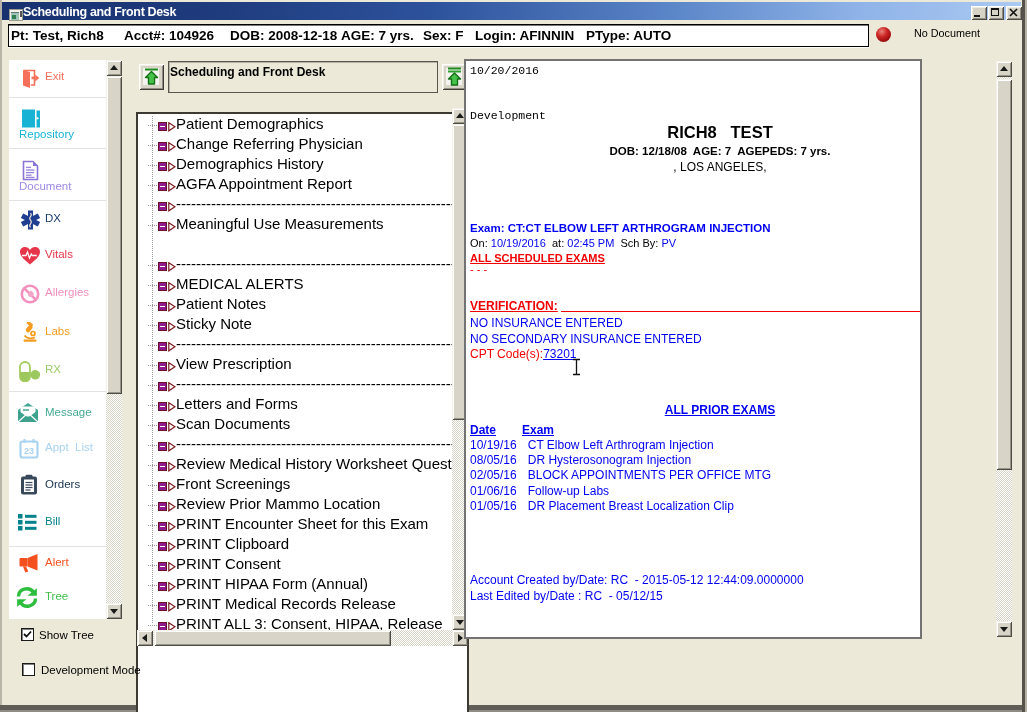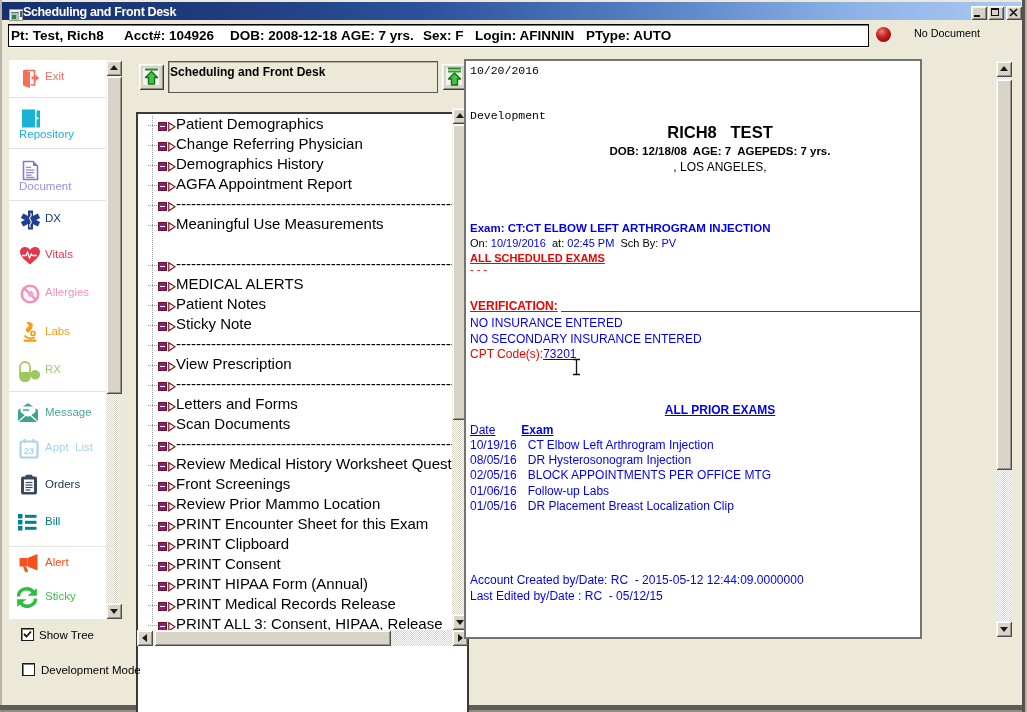--- a/index.html
+++ b/index.html
@@ -196,21 +196,21 @@
     </svg>
 <span class="slabel" style="left:36px;top:495.5px;color:#f4511e">Alert</span>
 <svg class="sicon" width="22" height="21" viewBox="0 0 22 21" style="left:7px;top:527px">
       <g fill="none" stroke="#2ebe3e" stroke-width="3.4">
         <path d="M2.5 9.5 A 8.2 7.6 0 0 1 17.5 5.2"></path>
         <path d="M19.5 11.5 A 8.2 7.6 0 0 1 4.5 15.8"></path>
       </g>
       <path d="M11.5 8.8 L20.9 8.8 L20.9 1.2 Z" fill="#2ebe3e"></path>
       <path d="M10.5 12.2 L1.1 12.2 L1.1 19.8 Z" fill="#2ebe3e"></path>
     </svg>
-<span class="slabel" style="left:36px;top:530.0px;color:#3dbe4a">Sticky</span>
+<span class="slabel" style="left:36px;top:530.0px;color:#3dbe4a">Tree</span>
 <div class="sep" style="top:37px"></div>
 <div class="sep" style="top:88px"></div>
 <div class="sep" style="top:140px"></div>
 <div class="sep" style="top:331px"></div>
 <div class="sep" style="top:486px"></div>
 </div>
 <div class="abs" id="sidescroll" style="left:106px;top:60px;width:16px;height:559px">
     <div class="strack" style="left:0;top:0;width:16px;height:559px"></div>
     <div class="sbtn" style="left:0;top:0;width:16px;height:16px">
       <div class="aru"></div>
@@ -346,21 +346,21 @@
     <div class="rl" style="top:201.0px;left:4px;font-size:11px;line-height:14px"><span class="red">- - -</span></div>
     <div class="rl" style="top:237.5px;left:4px;font-size:12px;line-height:14px"><span class="red" style="font-weight:bold;text-decoration:underline">VERIFICATION:</span></div>
     <div style="position:absolute;left:95px;top:250px;width:410px;height:0;border-top:1px solid #f00000"></div>
     <div class="rl" style="top:255.0px;left:4px;font-size:12px;line-height:14px"><span class="blue">NO INSURANCE ENTERED</span></div>
     <div class="rl" style="top:270.5px;left:4px;font-size:12px;line-height:14px"><span class="blue">NO SECONDARY INSURANCE ENTERED</span></div>
     <div class="rl" style="top:285.5px;left:4px;font-size:12px;line-height:14px"><span class="red">CPT Code(s):</span><span class="blue" style="text-decoration:underline">73201</span></div>
     <div style="position:absolute;left:105px;top:297px;width:11px;height:18px"><svg width="11" height="18">
         <path d="M2 1.5 H9 M5.5 1.5 V16.5 M2 16.5 H9" stroke="#111" stroke-width="1.3" fill="none"></path>
       </svg></div>
     <div class="rl ctr" style="top:342.0px;font-size:12px;line-height:14px"><span class="blue" style="font-weight:bold;text-decoration:underline">ALL PRIOR EXAMS</span></div>
-    <div class="rl" style="top:361.5px;left:4px;font-size:12px;line-height:14px"><span class="blue" style="font-weight:normal;text-decoration:underline">Date</span><span style="display:inline-block;width:26px"></span><span class="blue" style="font-weight:bold;text-decoration:underline">Exam</span></div>
+    <div class="rl" style="top:361.5px;left:4px;font-size:12px;line-height:14px"><span class="blue" style="font-weight:bold;text-decoration:underline">Date</span><span style="display:inline-block;width:26px"></span><span class="blue" style="font-weight:bold;text-decoration:underline">Exam</span></div>
     <div class="rl" style="top:376.5px;left:4px;font-size:12px;line-height:14px"><span class="blue">10/19/16</span><span style="display:inline-block;width:11px"></span><span class="blue">CT Elbow Left Arthrogram Injection</span></div>
     <div class="rl" style="top:391.9px;left:4px;font-size:12px;line-height:14px"><span class="blue">08/05/16</span><span style="display:inline-block;width:11px"></span><span class="blue">DR Hysterosonogram Injection</span></div>
     <div class="rl" style="top:407.3px;left:4px;font-size:12px;line-height:14px"><span class="blue">02/05/16</span><span style="display:inline-block;width:11px"></span><span class="blue">BLOCK APPOINTMENTS PER OFFICE MTG</span></div>
     <div class="rl" style="top:422.7px;left:4px;font-size:12px;line-height:14px"><span class="blue">01/06/16</span><span style="display:inline-block;width:11px"></span><span class="blue">Follow-up Labs</span></div>
     <div class="rl" style="top:438.1px;left:4px;font-size:12px;line-height:14px"><span class="blue">01/05/16</span><span style="display:inline-block;width:11px"></span><span class="blue">DR Placement Breast Localization Clip</span></div>
     <div class="rl" style="top:512.0px;left:4px;font-size:12px;line-height:14px"><span class="blue">Account Created by/Date: RC&nbsp; - 2015-05-12 12:44:09.0000000</span></div>
     <div class="rl" style="top:528.0px;left:4px;font-size:12px;line-height:14px"><span class="blue">Last Edited by/Date : RC&nbsp; - 05/12/15</span></div>
   </div>
 <div class="abs" id="rpvsb" style="left:996px;top:61px;width:16px;height:576px">
     <div class="strack" style="left:0;top:0;width:16px;height:576px"></div>

